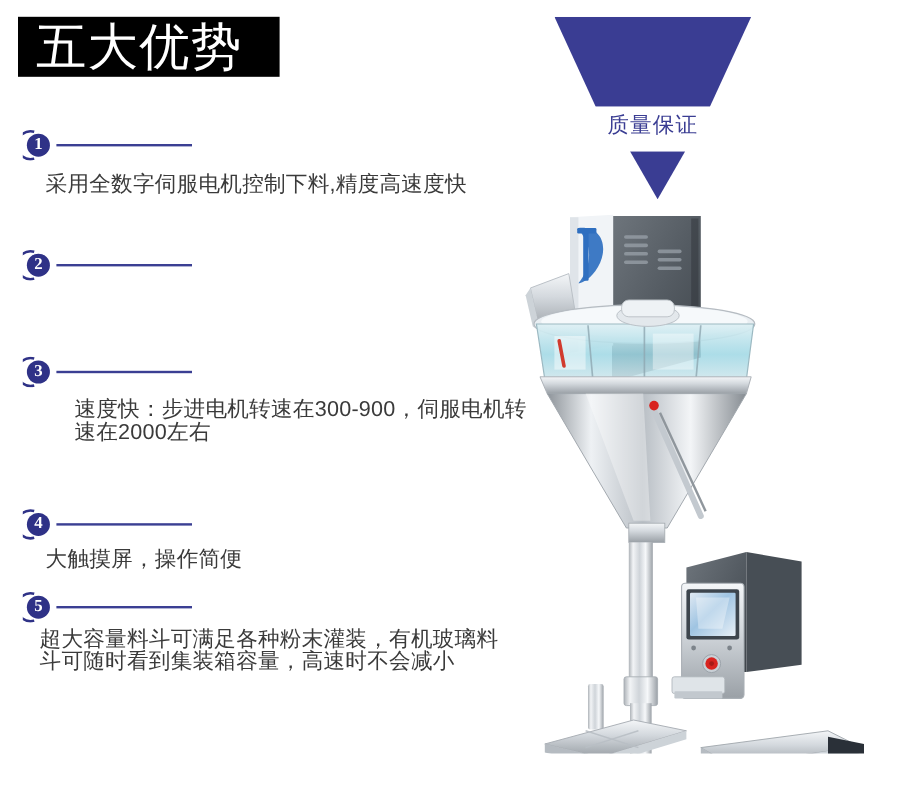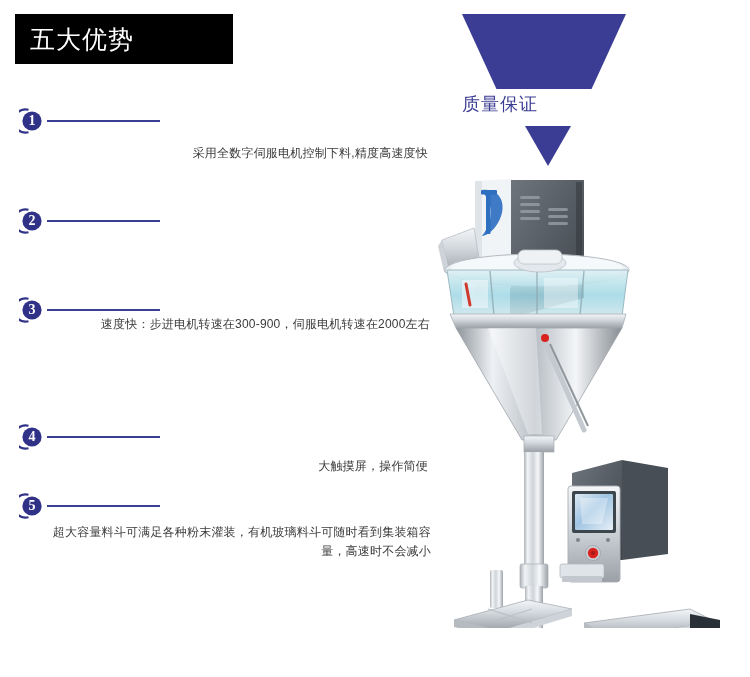--- a/index.html
+++ b/index.html
@@ -11,21 +11,21 @@
   }
   #page{position:relative;width:750px;height:677px;overflow:hidden;background:#fff;}
 
   
   .banner{
     position:absolute;left:15px;top:14px;width:218px;height:50px;
     background:#000000;
   }
   .banner-text{
     position:absolute;left:30px;top:22px;
-    font-size:25px;line-height:34px;color:#ffffff;
+    font-size:42px;line-height:34px;color:#ffffff;
     letter-spacing:1px;font-weight:400;
     white-space:nowrap;
   }
 
   
   .features{position:absolute;left:0;top:0;width:440px;height:677px;}
   .feature{position:absolute;left:0;width:430px;}
   .badge-row{position:relative;height:30px;}
   .badge{
     position:absolute;left:19px;top:0;width:26px;height:26px;
@@ -38,33 +38,33 @@
     font-family:"Liberation Serif","DejaVu Serif",serif;
     line-height:1;
   }
   .rule{
     position:absolute;left:47px;top:12px;width:113px;height:2px;
     background:#3b3f93;
   }
   .desc{
     position:absolute;left:38px;
     width:390px;
-    font-size:12px;line-height:19px;color:#3a3a3a;
+    font-size:18px;line-height:19px;color:#3a3a3a;
     letter-spacing:0.2px;
-    text-align:right;
   }
 
   
   .arrow-top{
     position:absolute;left:462px;top:14px;width:164px;height:75px;
     background:#3a3d93;
     clip-path:polygon(0 0,100% 0,79% 100%,21% 100%);
   }
   .arrow-label{
     position:absolute;left:462px;top:92px;width:164px;
+    text-align:center;
     font-size:18px;line-height:24px;color:#3a3d93;
     letter-spacing:1px;
   }
   .arrow-bot{
     position:absolute;left:525px;top:126px;width:46px;height:40px;
     background:#3a3d93;
     clip-path:polygon(0 0,100% 0,50% 100%);
   }
 
   
@@ -112,21 +112,21 @@
       <div class="badge-row">
         <div class="badge">
           <svg width="26" height="26" viewBox="0 0 26 26">
             <path d="M9.5 1.8 A11.6 11.6 0 1 0 9.5 24.2" fill="none" stroke="#2f3287" stroke-width="2.1"></path>
             <circle cx="13" cy="13" r="9.6" fill="#2f3287"></circle>
           </svg>
           <div class="badge-num">3</div>
         </div>
         <div class="rule"></div>
       </div>
-      <div class="desc" style="top:18px;width:392px;">速度快：步进电机转速在300-900，伺服电机转速在2000左右</div>
+      <div class="desc" style="top:35px;width:392px;margin-left:24px;">速度快：步进电机转速在300-900，伺服电机转速在2000左右</div>
     </div>
 
     <div class="feature" style="top:424px;">
       <div class="badge-row">
         <div class="badge">
           <svg width="26" height="26" viewBox="0 0 26 26">
             <path d="M9.5 1.8 A11.6 11.6 0 1 0 9.5 24.2" fill="none" stroke="#2f3287" stroke-width="2.1"></path>
             <circle cx="13" cy="13" r="9.6" fill="#2f3287"></circle>
           </svg>
           <div class="badge-num">4</div>

